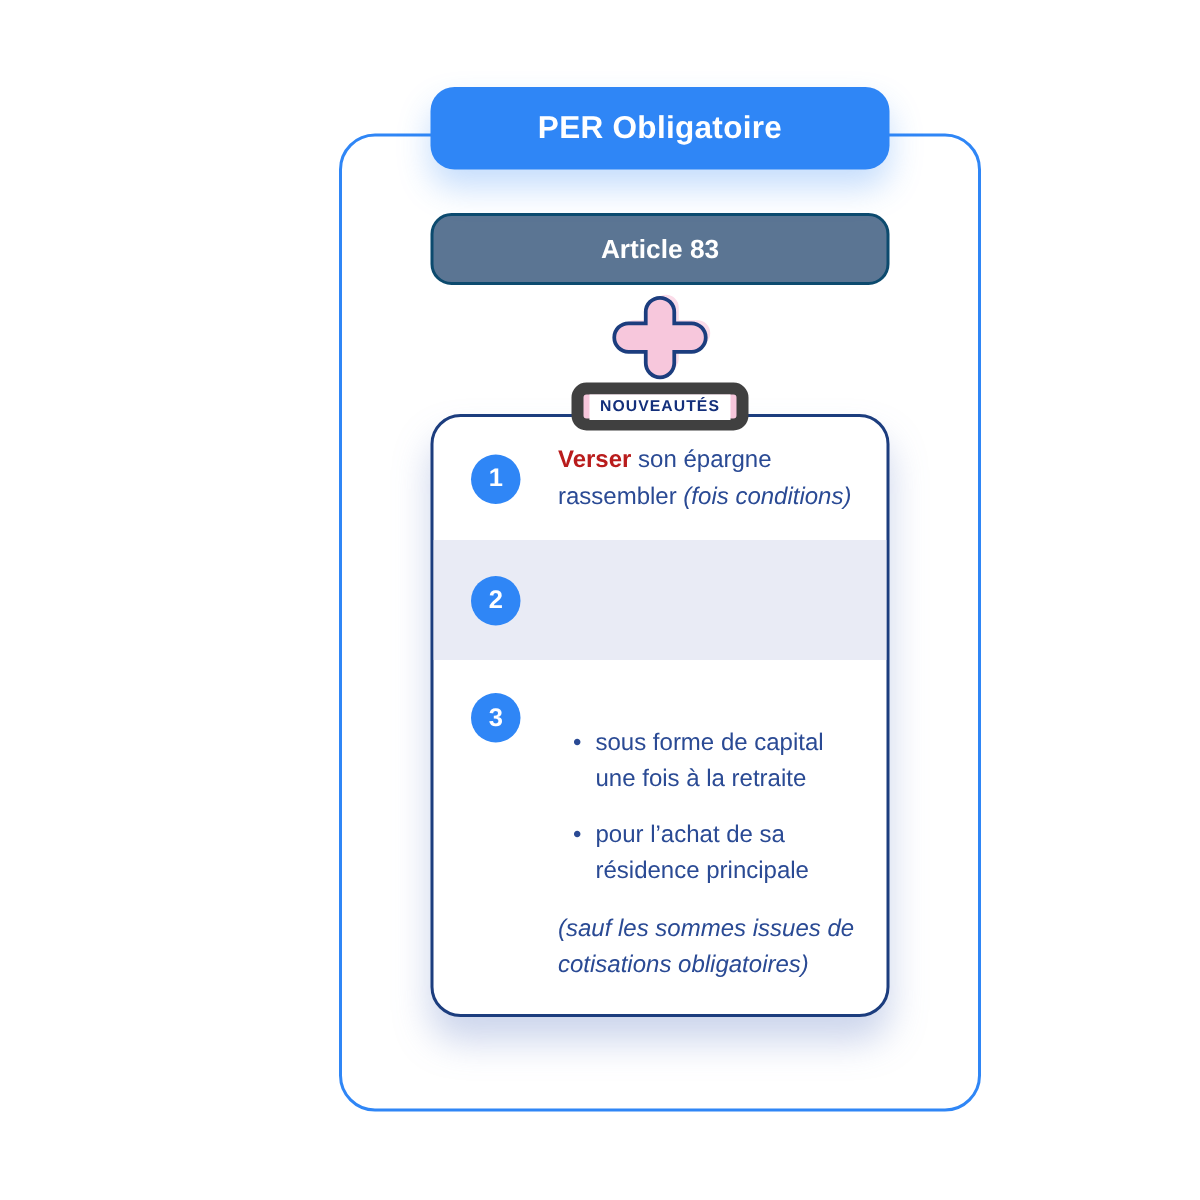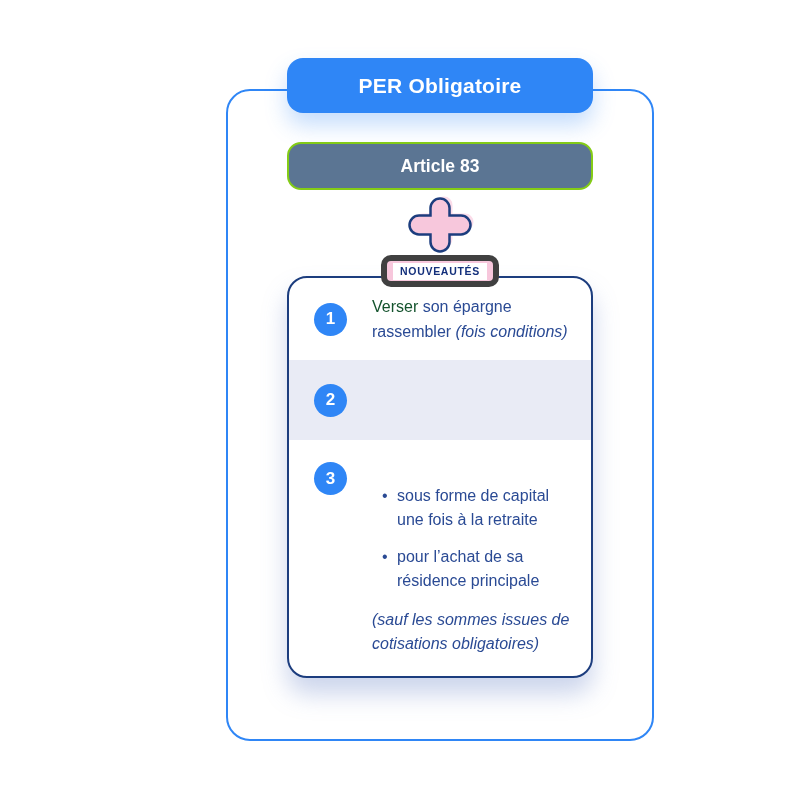--- a/index.html
+++ b/index.html
@@ -50,21 +50,21 @@
   }
   
   .article-btn {
     position: absolute;
     left: 247px;
     top: 142px;
     width: 306px;
     height: 48px;
     box-sizing: border-box;
     background: #5B7593;
-    border: 2px solid #84cc16;
+    border: 2px solid #0c4a6e;
     border-radius: 14px;
     display: flex;
     align-items: center;
     justify-content: center;
     color: #ffffff;
     font-size: 17.5px;
     font-weight: 700;
     z-index: 2;
   }
   .plus-wrap {
@@ -77,21 +77,21 @@
   }
   
   .badge {
     position: absolute;
     left: 341px;
     top: 255px;
     width: 118px;
     height: 32px;
     box-sizing: border-box;
     background: #F7C7DC;
-    border: 6px solid #404040;
+    border: 8px solid #404040;
     border-radius: 10px;
     display: flex;
     align-items: center;
     justify-content: center;
     z-index: 4;
   }
   .badge-inner {
     background: #ffffff;
     padding: 2px 7px 3px;
     font-size: 10.5px;
@@ -138,21 +138,21 @@
     flex-shrink: 0;
   }
   .txt {
     margin-left: 25px;
     font-size: 16px;
     line-height: 25px;
     color: #2A4A94;
     width: 216px;
   }
   .row-3 .txt { padding-top: 5px; }
-  .b { font-weight: 400; color: #14532d; }
+  .b { font-weight: 700; color: #b91c1c; }
   .i { font-style: italic; }
   .bullets {
     list-style: none;
     margin: 17px 0 0 0;
     padding: 0 0 0 10px;
   }
   .bullets li {
     display: flex;
     margin-bottom: 13px;
     line-height: 24px;

